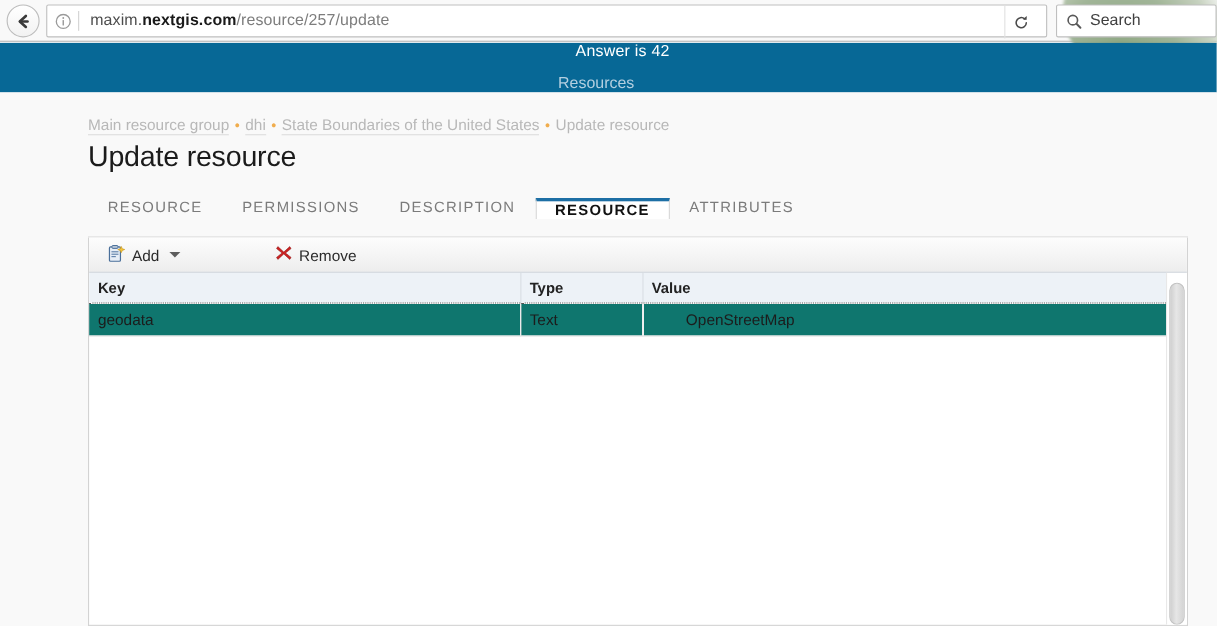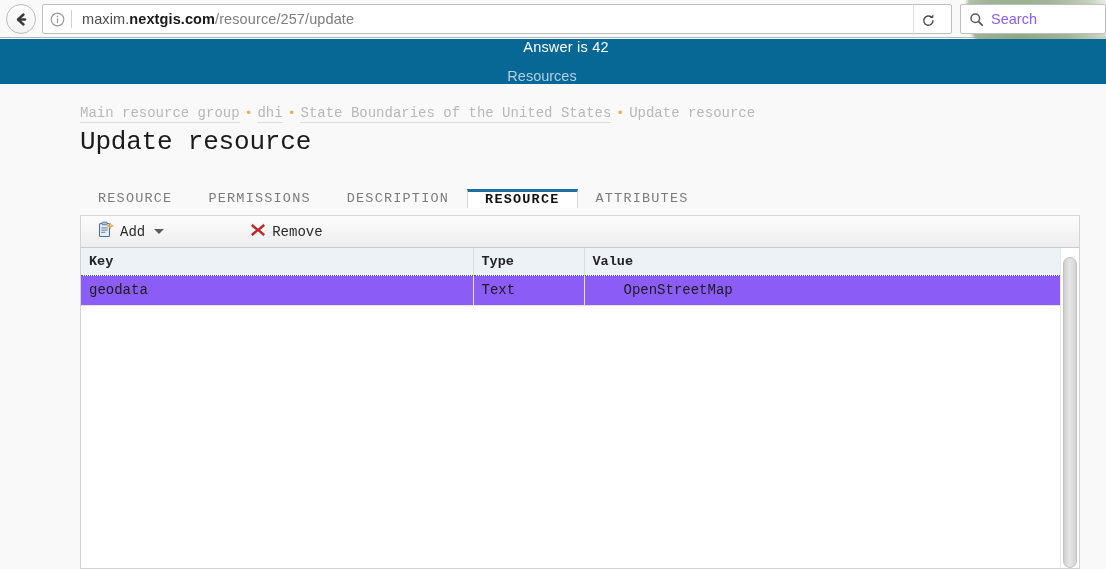--- a/index.html
+++ b/index.html
@@ -69,21 +69,21 @@
   }
   #searchbar {
     position: absolute; left: 960px; top: 4px;
     width: 146px; height: 30px;
     background: #ffffff;
     border: 1px solid #bfbfbf;
     border-radius: 2px;
     display: flex; align-items: center;
   }
   #search-icon-wrap { flex: 0 0 30px; display:flex; align-items:center; justify-content:center; }
-  #search-placeholder { font-size: 14.5px; color: #8b5cf6; }
+  #search-placeholder { font-size: 14.5px; color: #404040; }
 
   
   #app-header {
     position: absolute; left: 0; top: 39px;
     width: 1106px; height: 45px;
     background: #076896;
     display: flex; align-items: center;
     justify-content: space-between;
     flex-direction: column;
   }
@@ -94,21 +94,20 @@
   #header-resources-link {
     color: #b3cfe0; font-size: 14.5px;
     padding-right: 22px; text-decoration: none;
   }
 
   
   #page-body {
     position: absolute; left: 0; top: 84px;
     width: 1106px; height: 485px;
     background: #f9f9f9;
-    font-family: Liberation Mono, monospace;
   }
 
   #breadcrumb {
     position: absolute; left: 80px; top: 21px;
     font-size: 14px; color: #b8b8b8;
     white-space: nowrap;
   }
   #breadcrumb .crumb-link {
     color: #b8b8b8; text-decoration: none;
     border-bottom: 1px solid #dcdcdc;
@@ -124,21 +123,21 @@
     font-size: 26px; color: #1b1b1b;
     font-weight: normal;
     margin: 0;
     letter-spacing: -.2px;
   }
 
   
   #tabs {
     position: absolute; left: 80px; top: 96px;
     width: 1000px; height: 36px;
-    display: flex; align-items: center;
+    display: flex; align-items: flex-start;
     border-bottom: 1px solid #d6d6d6;
   }
   .tab {
     display: flex; align-items: center;
     padding: 0 17px;
     font-size: 13.5px;
     letter-spacing: 1.2px;
     color: #7b7b7b;
     background: transparent;
     border: 1px solid transparent;
@@ -208,21 +207,21 @@
     padding: 0 0 0 8px;
     border-bottom: 1px dotted #555;
     border-right: 1px solid #d8dde3;
   }
   #meta-table thead th:last-child { border-right: none; }
   #meta-table tbody td {
     height: 30px;
     font-size: 14px;
     color: #1c1c1c;
     padding: 0 0 0 8px;
-    background: #8b5cf6;
+    background: #0f766e;
     border-bottom: 1px solid #e2e2e2;
     border-right: 1px solid #e2e2e2;
     white-space: nowrap; overflow: hidden;
   }
   #meta-table tbody td:last-child { border-right: none; padding-left: 39px; }
   
   #grid-scrollbar {
     position: absolute; right: 0; top: 0;
     width: 19px; height: 320px;
     background: #ffffff;

